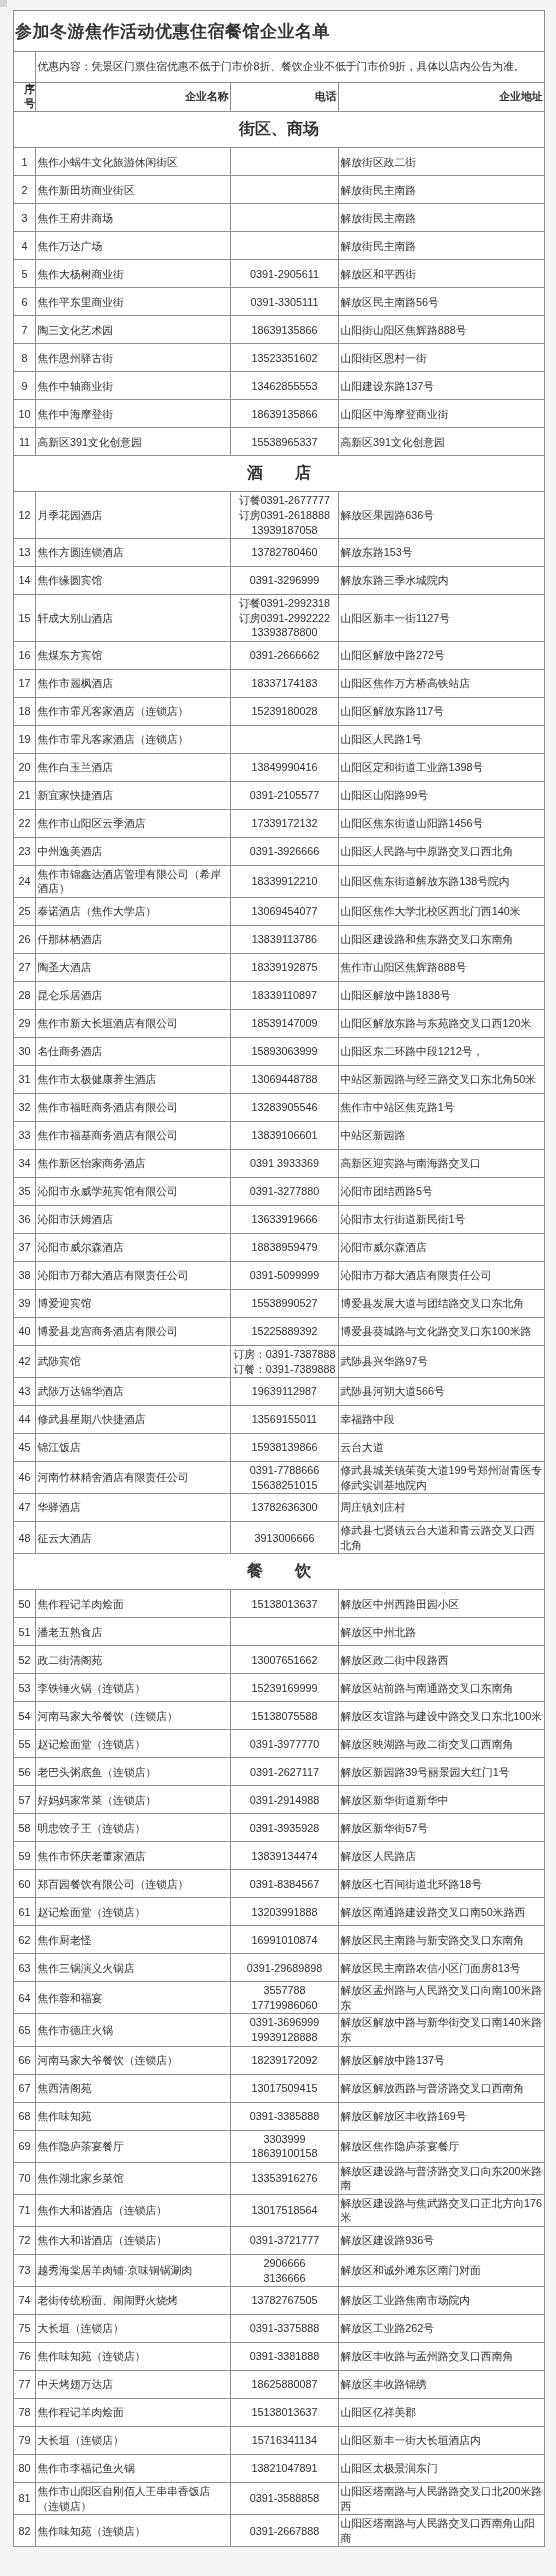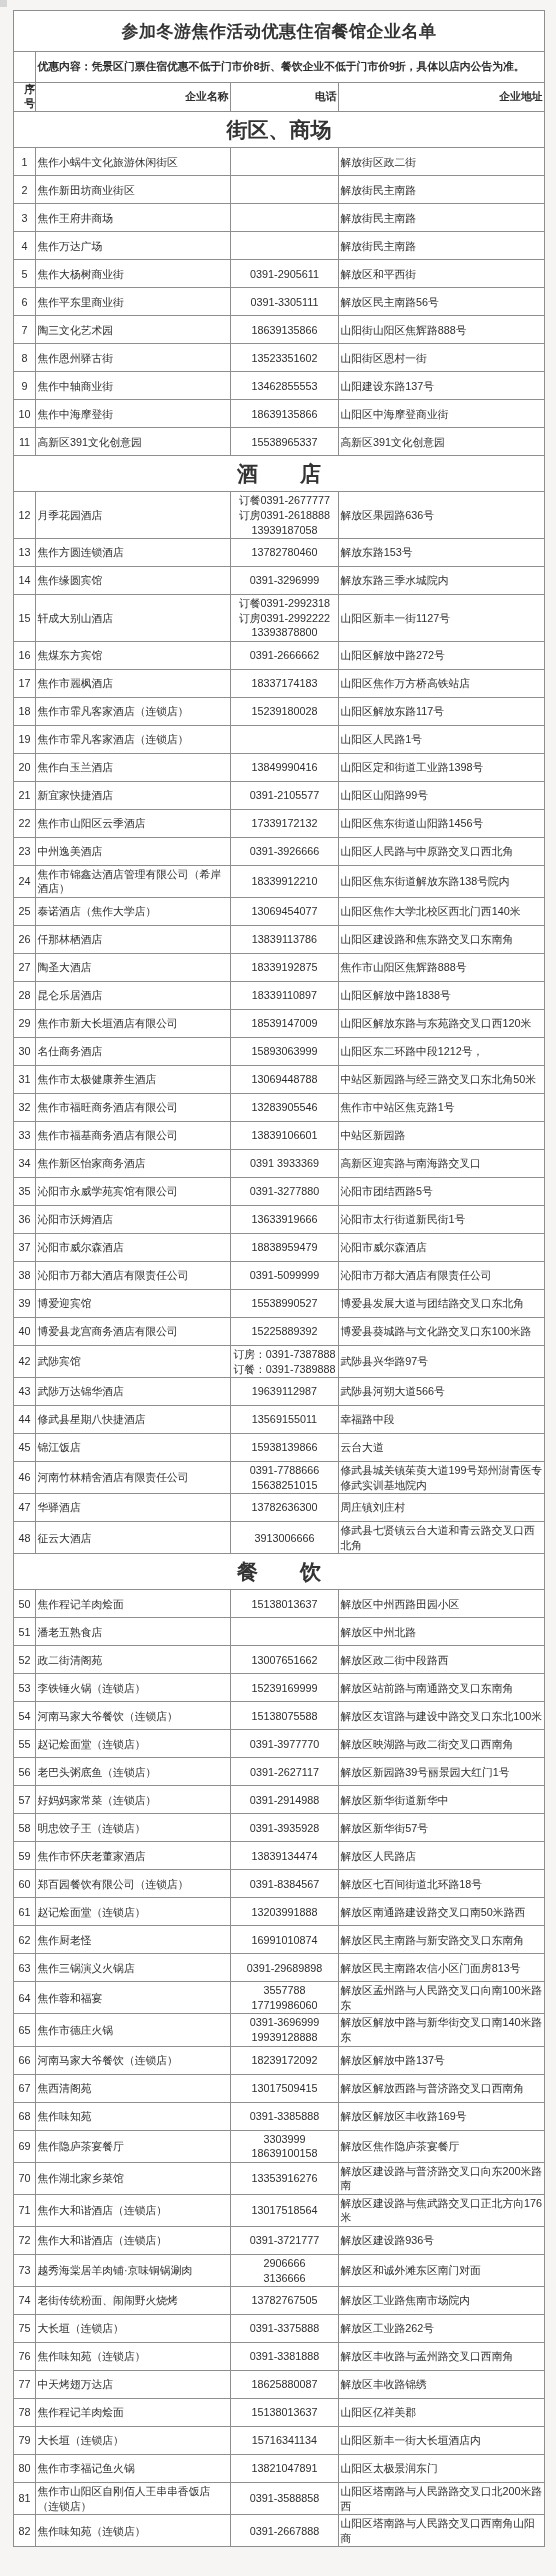--- a/index.html
+++ b/index.html
@@ -27,45 +27,45 @@
     border-bottom-width:1px;
     overflow:hidden;
     word-break:break-all;
   }
   col.c-no{width:22px;}
   col.c-name{width:195px;}
   col.c-phone{width:108px;}
   col.c-addr{width:206px;}
   .title-cell{
     height:38px;
-    text-align:center;
+    text-align:left;
     font-size:17px;
     font-weight:600;
     letter-spacing:0.5px;
     color:#333333;
   }
   .note-cell{
     height:26px;
     font-size:10.8px;
-    font-weight:700;
+    font-weight:400;
     padding:2.1px 1.5px;
   }
   .note-empty{background:#ffffff;}
   .head-cell{
     height:24px;
     font-size:10.8px;
     font-weight:600;
     text-align:right;
     padding:0 1.5px;
   }
   .head-no{text-align:right;padding:0;}
   .section-cell{
     height:33px;
     text-align:center;
-    font-size:21px;
+    font-size:16px;
     font-weight:600;
     color:#333333;
   }
   tr.data-row td{
     height:25px;
     font-size:10.8px;
     font-weight:500;
     line-height:1.35;
   }
   td.no{text-align:center;}

